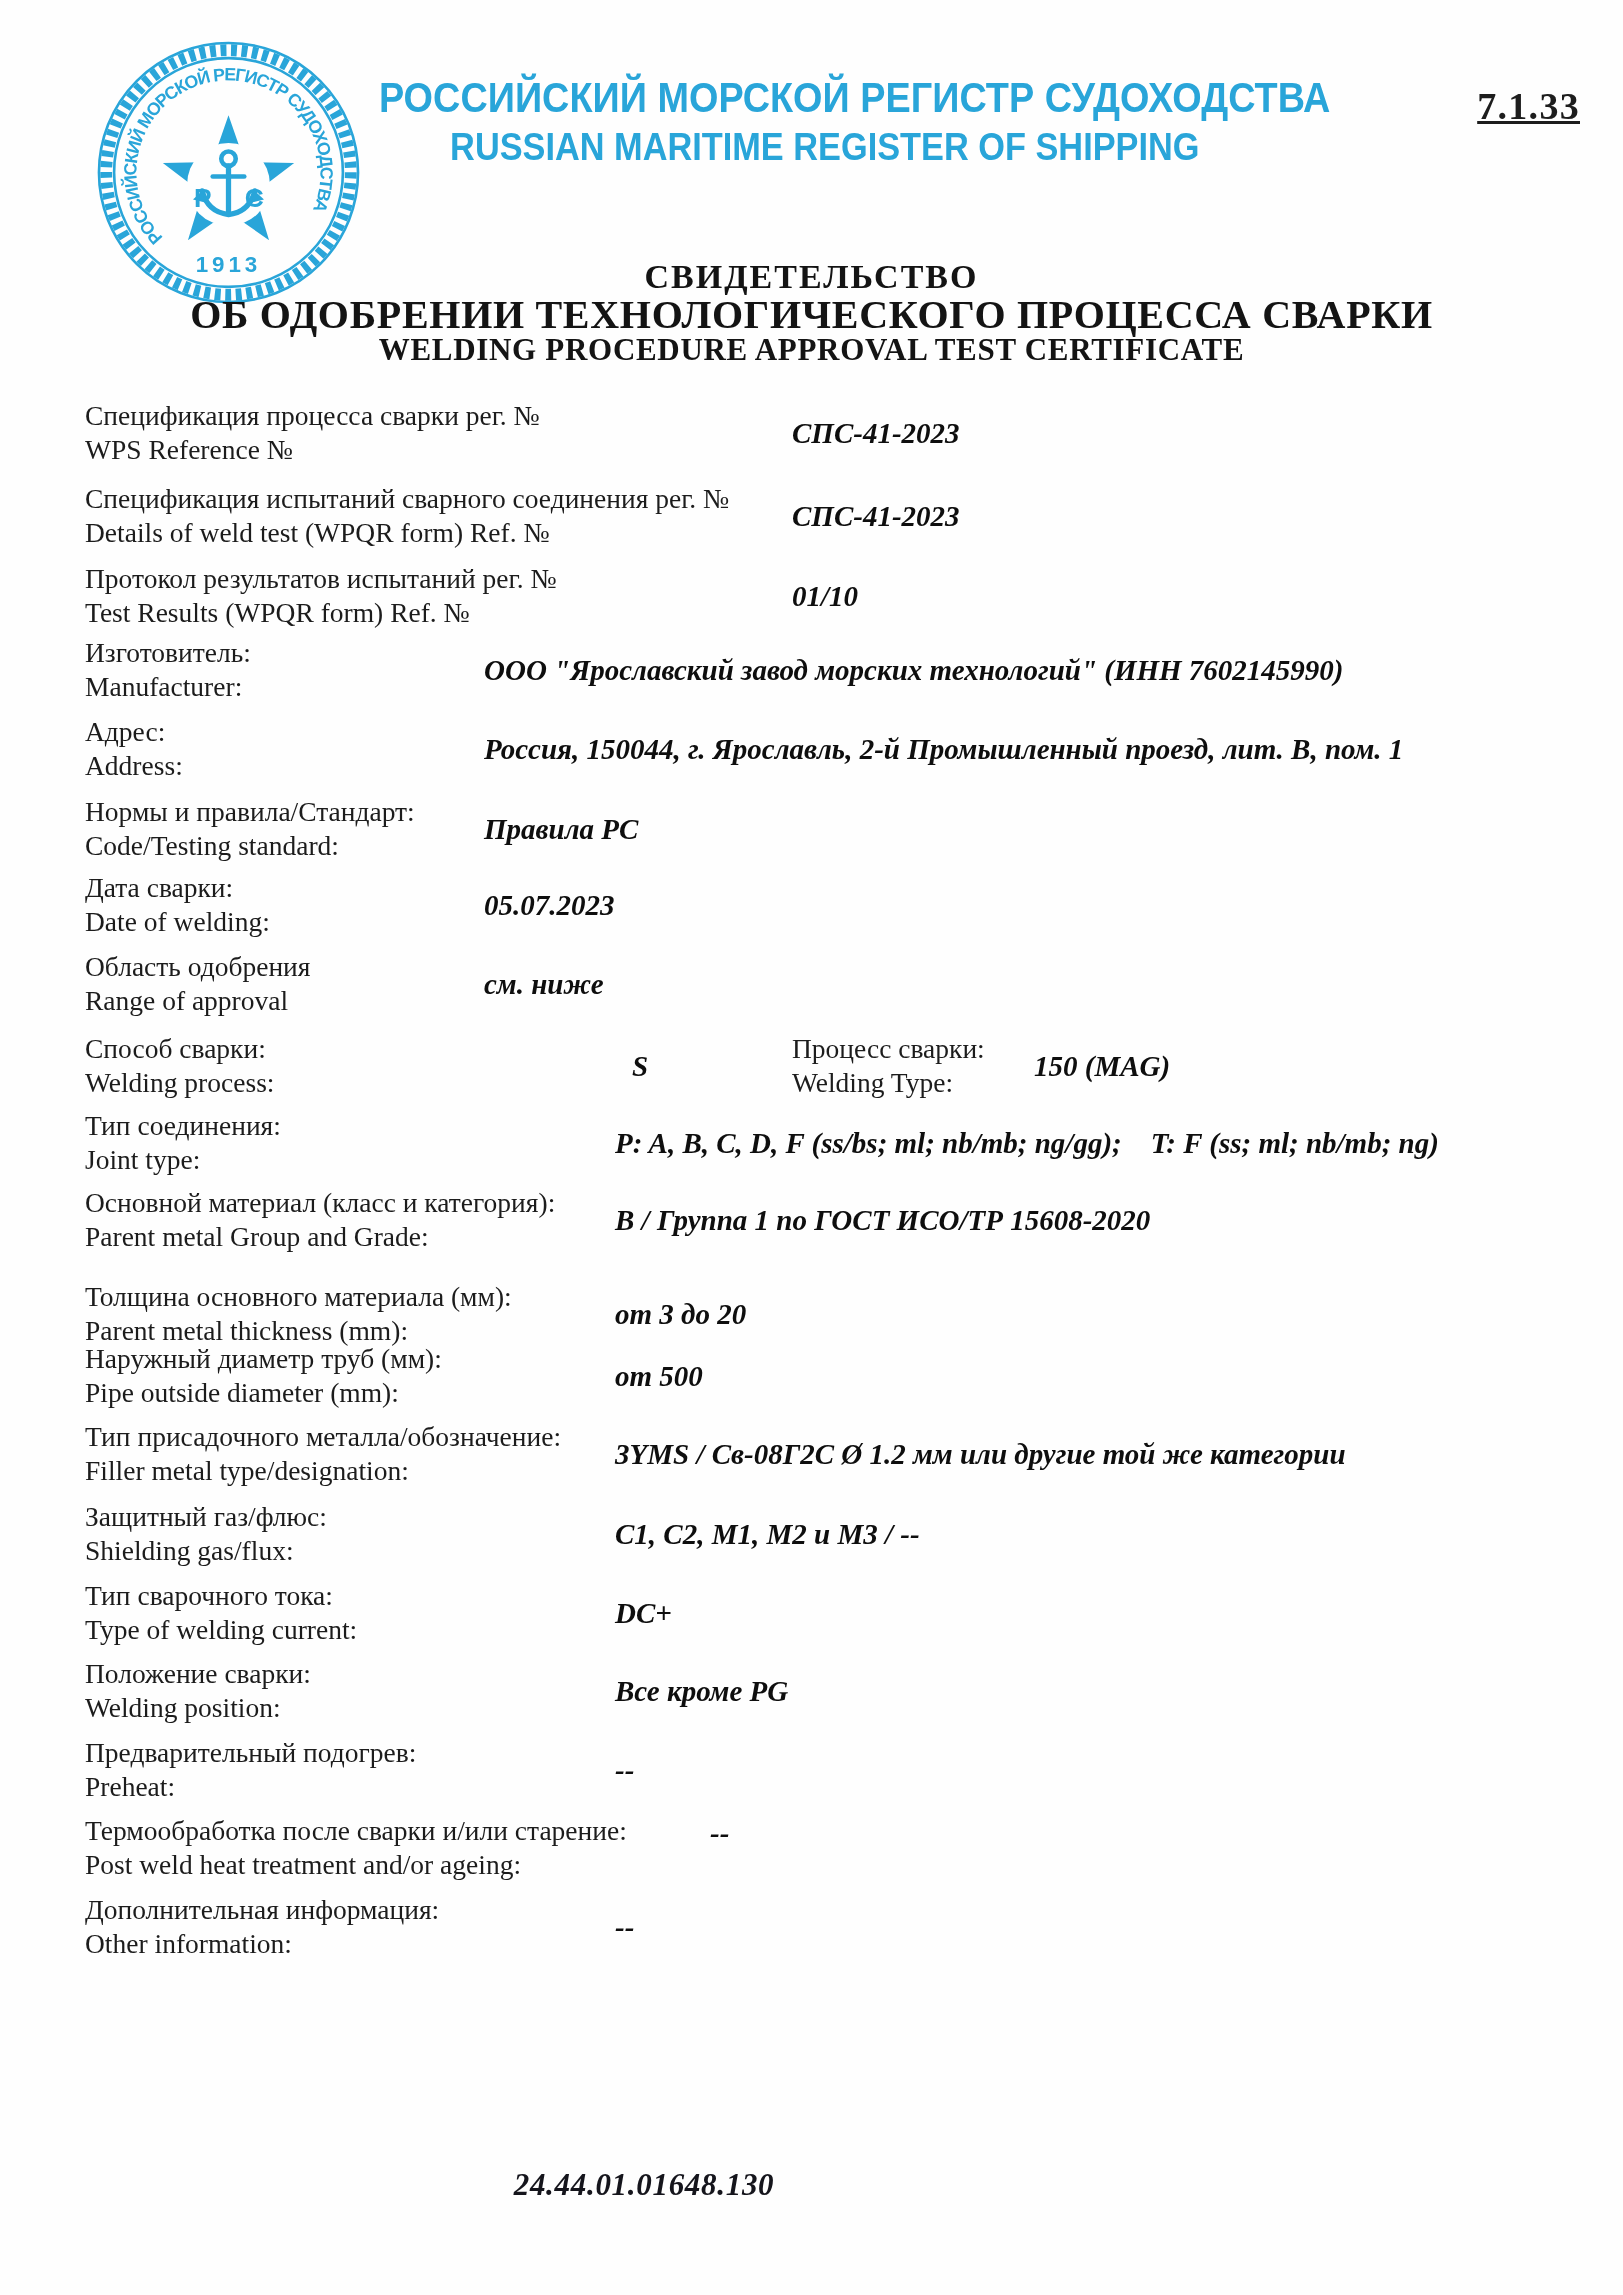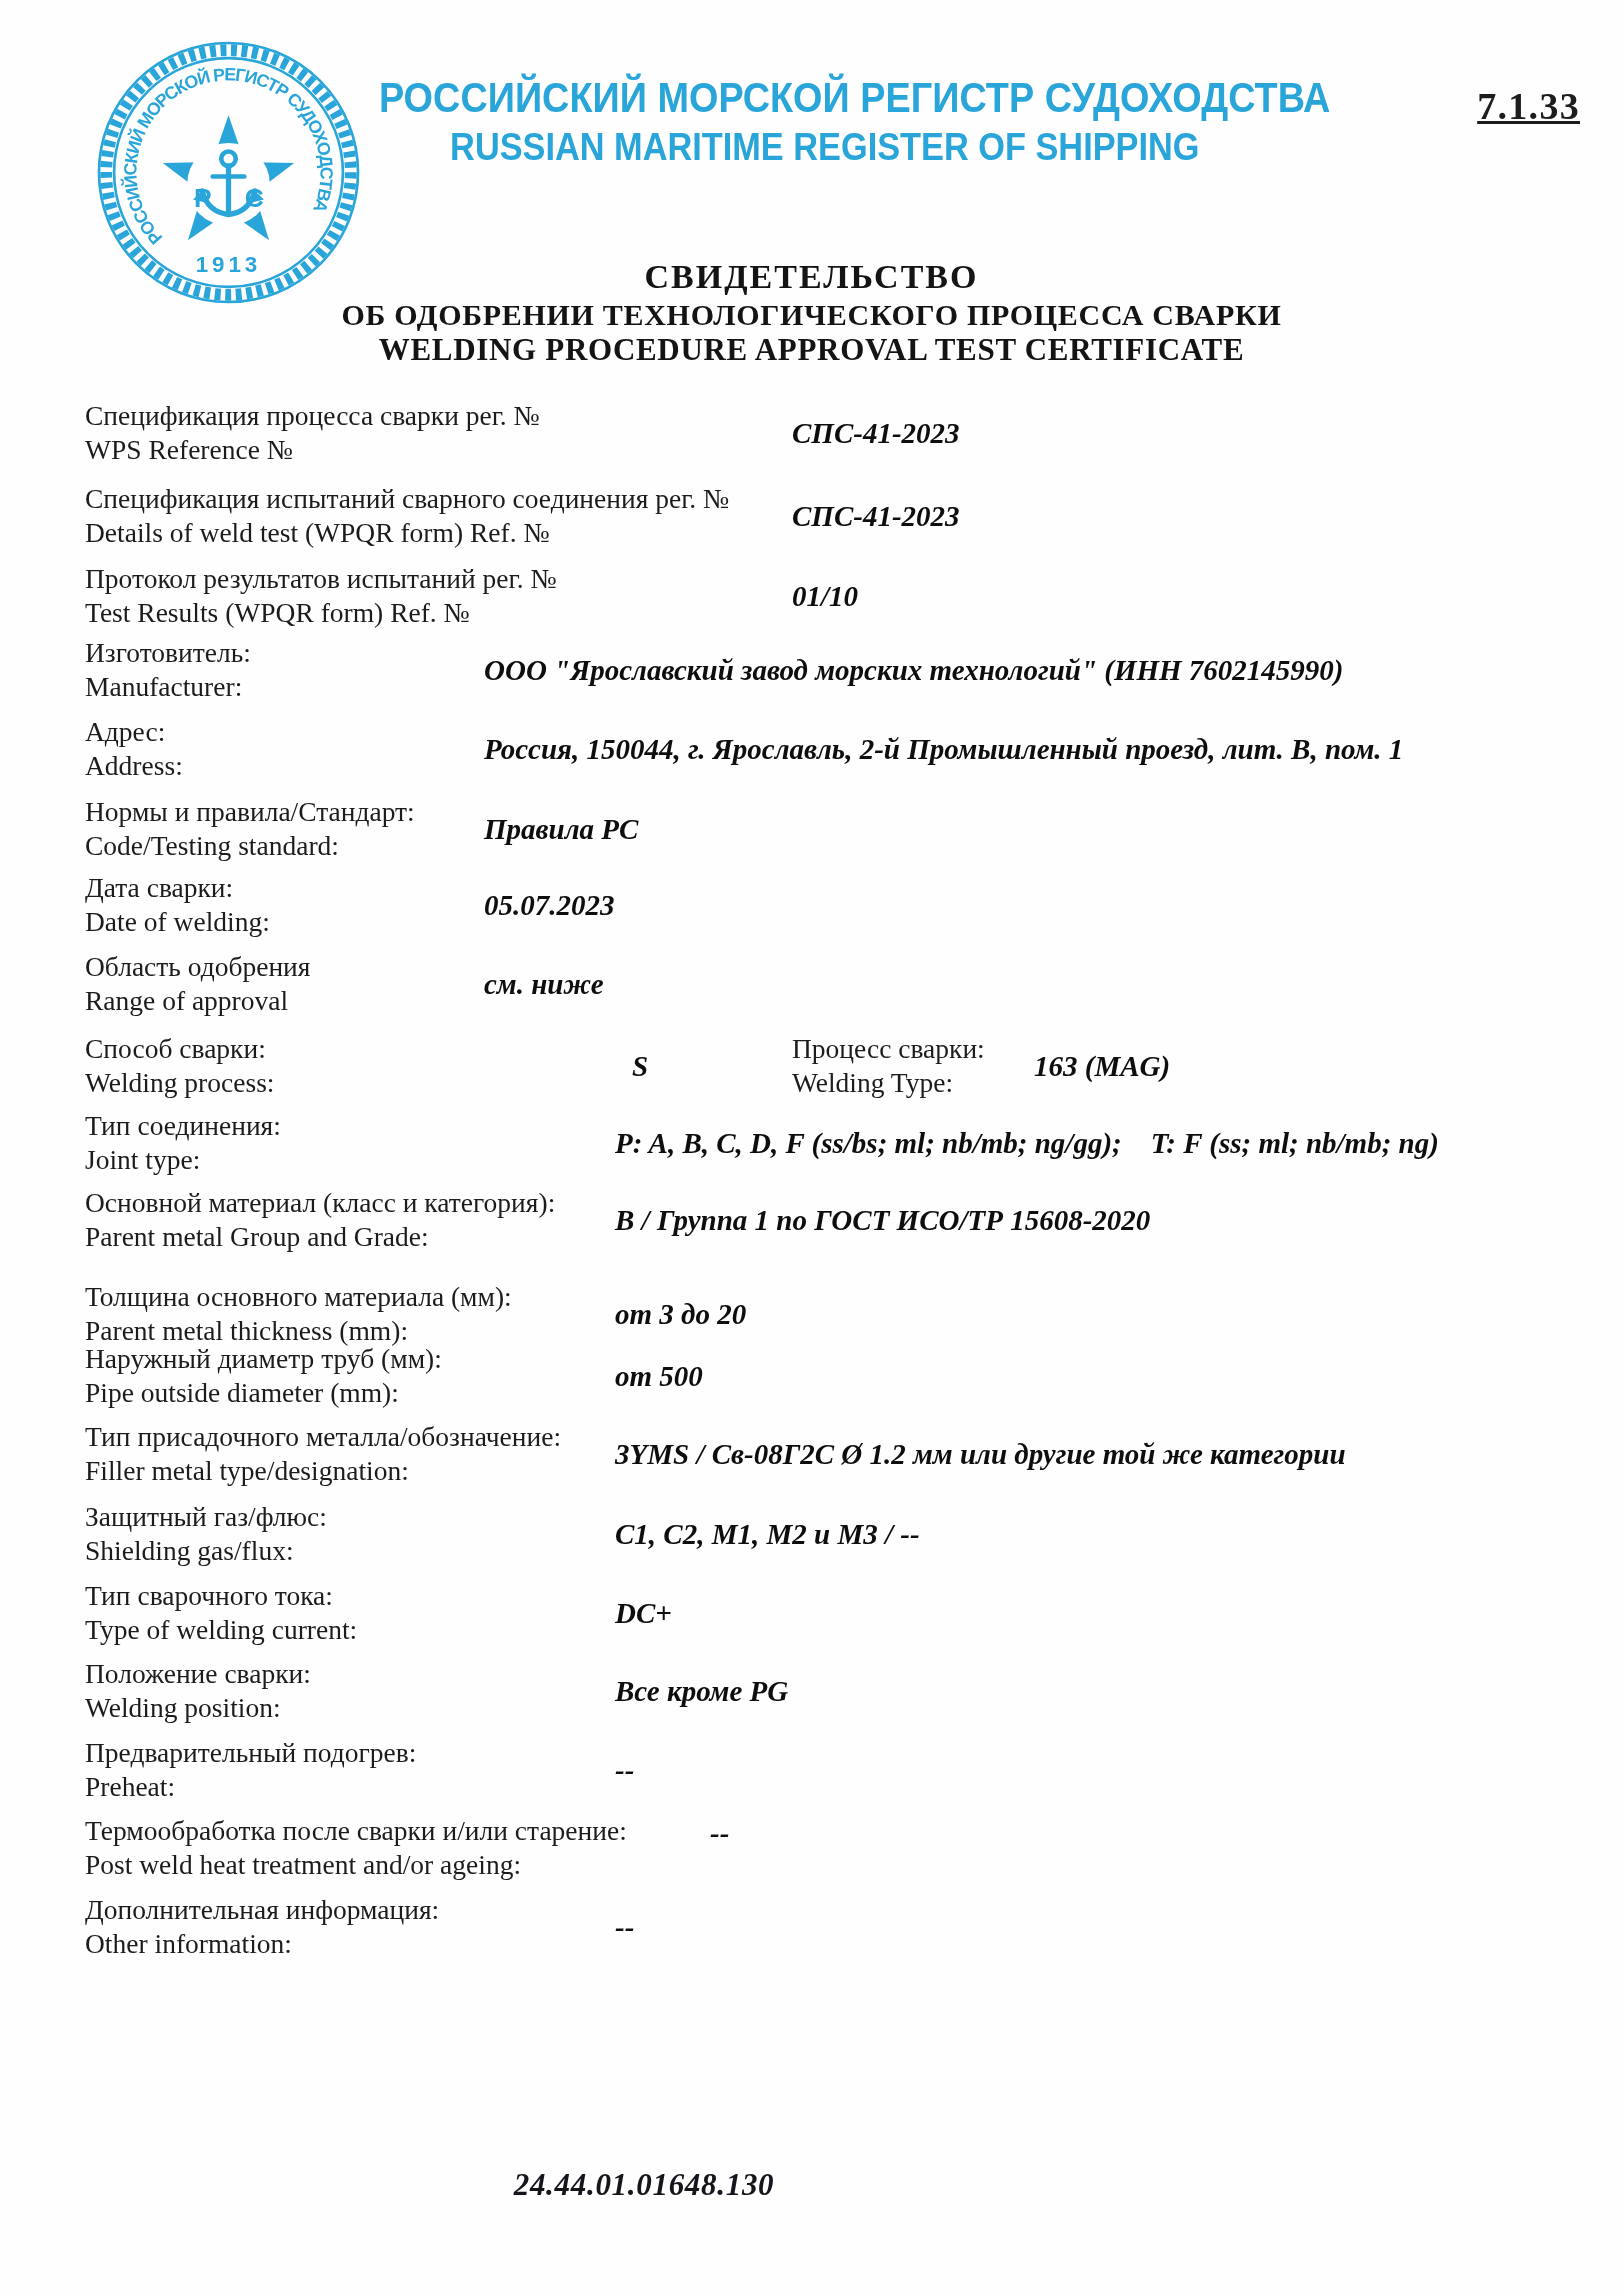--- a/index.html
+++ b/index.html
@@ -23,21 +23,21 @@
   .form-code{
     position:absolute;top:84px;right:43px;
     font-size:38px;font-weight:bold;color:#1d1d1d;letter-spacing:1.3px;text-decoration:underline;
   }
   
   .title-block{
     position:absolute;left:6.5px;top:256px;width:1610px;
     text-align:center;color:#141414;font-weight:bold;
   }
   .title-1{font-size:34px;line-height:41px;letter-spacing:2px;}
-  .title-2{font-size:30px;line-height:35px;letter-spacing:0.7px;}
+  .title-2{font-size:40px;line-height:35px;letter-spacing:0.7px;}
   .title-3{font-size:31px;line-height:35px;letter-spacing:0.7px;}
   
   .field-row{position:absolute;left:0;width:1480px;height:68px;}
   .flabels{position:absolute;left:85px;top:0;}
   .flabels.second{left:792px;}
   .lru,.len{font-size:27.5px;line-height:34px;color:#1c1c1c;white-space:nowrap;}
   .fvalue{
     position:absolute;top:34px;transform:translateY(-50%);
     font-weight:bold;font-style:italic;font-size:29px;color:#0e0e0e;
     white-space:pre;
@@ -159,21 +159,21 @@
   <div class="field-row" style="top:1032px">
     <div class="flabels">
       <div class="lru">Способ сварки:</div>
       <div class="len">Welding process:</div>
     </div>
     <div class="fvalue" style="left:632px">S</div>
     <div class="flabels second">
       <div class="lru">Процесс сварки:</div>
       <div class="len">Welding Type:</div>
     </div>
-    <div class="fvalue" style="left:1034px">163 (MAG)</div>
+    <div class="fvalue" style="left:1034px">150 (MAG)</div>
   </div>
 
   <div class="field-row" style="top:1109px">
     <div class="flabels">
       <div class="lru">Тип соединения:</div>
       <div class="len">Joint type:</div>
     </div>
     <div class="fvalue" style="left:615px">P: A, B, C, D, F (ss/bs; ml; nb/mb; ng/gg);&nbsp;&nbsp;&nbsp;&nbsp;T: F (ss; ml; nb/mb; ng)</div>
   </div>
 

